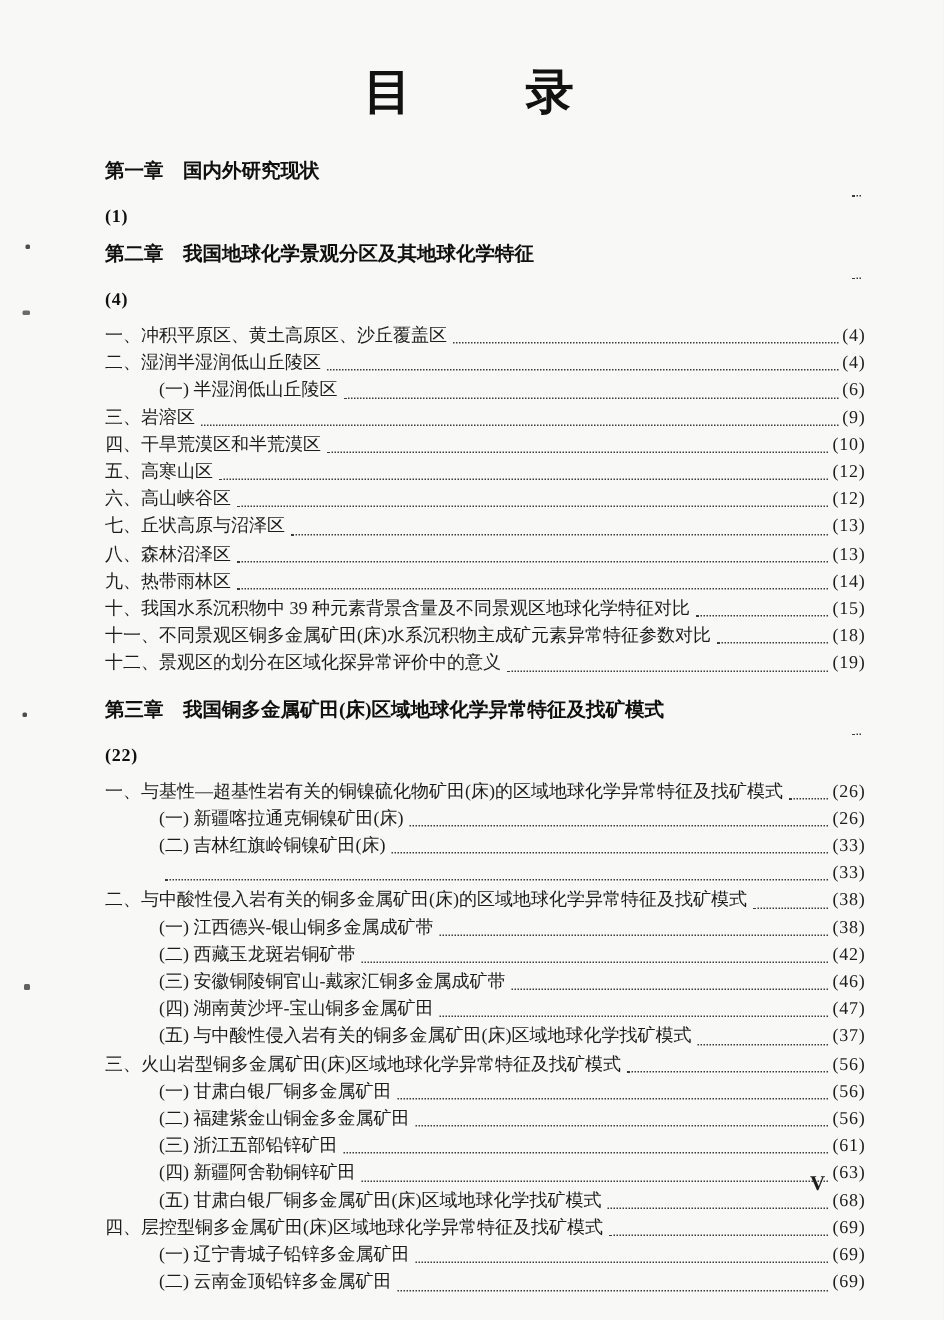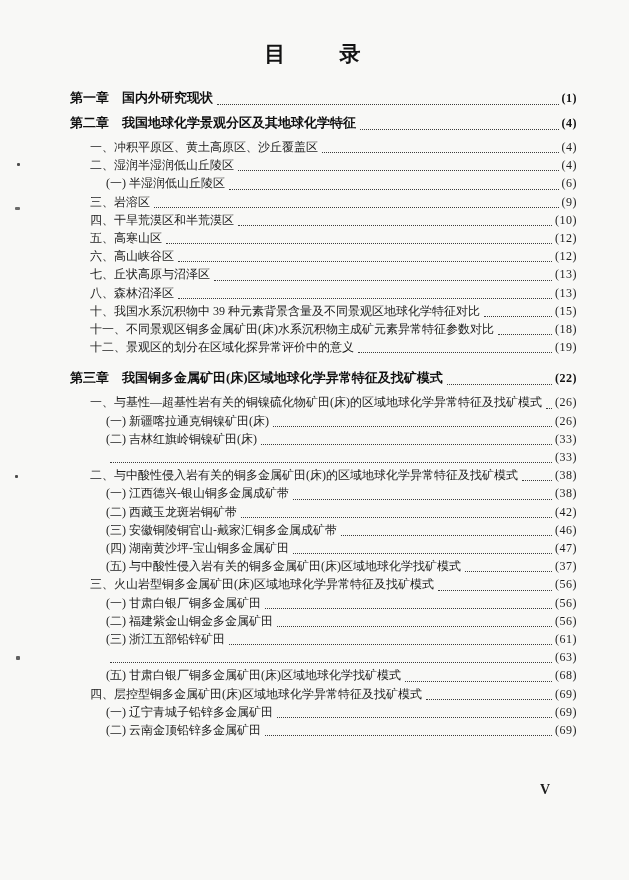--- a/index.html
+++ b/index.html
@@ -11,21 +11,21 @@
     overflow:hidden;
   }
   .page{
     position:relative;
     width:629px;height:880px;
     background:#f8f8f6;
     box-sizing:border-box;
   }
   .title{
     text-align:center;
-    font-size:21px;
+    font-size:32px;
     font-weight:700;
     letter-spacing:4px;
     padding-top:40px;
     margin:0;
     color:#121212;
   }
   .toc{
     margin:20px 52px 0 70px; 
   }
   .row{
@@ -50,23 +50,24 @@
     flex:0 0 auto;
     font-size:12px;
     letter-spacing:0.5px;
   }
   .row.chapter{
     font-weight:700;
     font-size:13px;
     margin-top:12px;
     line-height:20px;
     color:#101010;
+    flex-direction:column;
   }
   .row.chapter .p{font-weight:600;}
-  .row.l1{margin-left:20px;}
+  .row.l1{margin-left:0;}
   .row.l2{margin-left:36px;}
   .row.first-after-chapter{margin-top:5px;}
   .footer-num{
     position:absolute;
     top:782px;
     left:540px;
     font-size:14px;
     font-weight:600;
     letter-spacing:1px;
     color:#1c1c1c;
@@ -138,20 +139,25 @@
         <span class="t">七、丘状高原与沼泽区</span>
         <span class="leader"></span>
         <span class="p">(13)</span>
       </div>
       <div class="row l1">
         <span class="t">八、森林沼泽区</span>
         <span class="leader"></span>
         <span class="p">(13)</span>
       </div>
       <div class="row l1">
+        <span class="t">九、热带雨林区</span>
+        <span class="leader"></span>
+        <span class="p">(14)</span>
+      </div>
+      <div class="row l1">
         <span class="t">十、我国水系沉积物中 39 种元素背景含量及不同景观区地球化学特征对比</span>
         <span class="leader"></span>
         <span class="p">(15)</span>
       </div>
       <div class="row l1">
         <span class="t">十一、不同景观区铜多金属矿田(床)水系沉积物主成矿元素异常特征参数对比</span>
         <span class="leader"></span>
         <span class="p">(18)</span>
       </div>
       <div class="row l1">
@@ -227,20 +233,21 @@
         <span class="t">(二) 福建紫金山铜金多金属矿田</span>
         <span class="leader"></span>
         <span class="p">(56)</span>
       </div>
       <div class="row l2">
         <span class="t">(三) 浙江五部铅锌矿田</span>
         <span class="leader"></span>
         <span class="p">(61)</span>
       </div>
       <div class="row l2">
+        <span class="t">(四) 新疆阿舍勒铜锌矿田</span>
         <span class="leader"></span>
         <span class="p">(63)</span>
       </div>
       <div class="row l2">
         <span class="t">(五) 甘肃白银厂铜多金属矿田(床)区域地球化学找矿模式</span>
         <span class="leader"></span>
         <span class="p">(68)</span>
       </div>
       <div class="row l1">
         <span class="t">四、层控型铜多金属矿田(床)区域地球化学异常特征及找矿模式</span>

